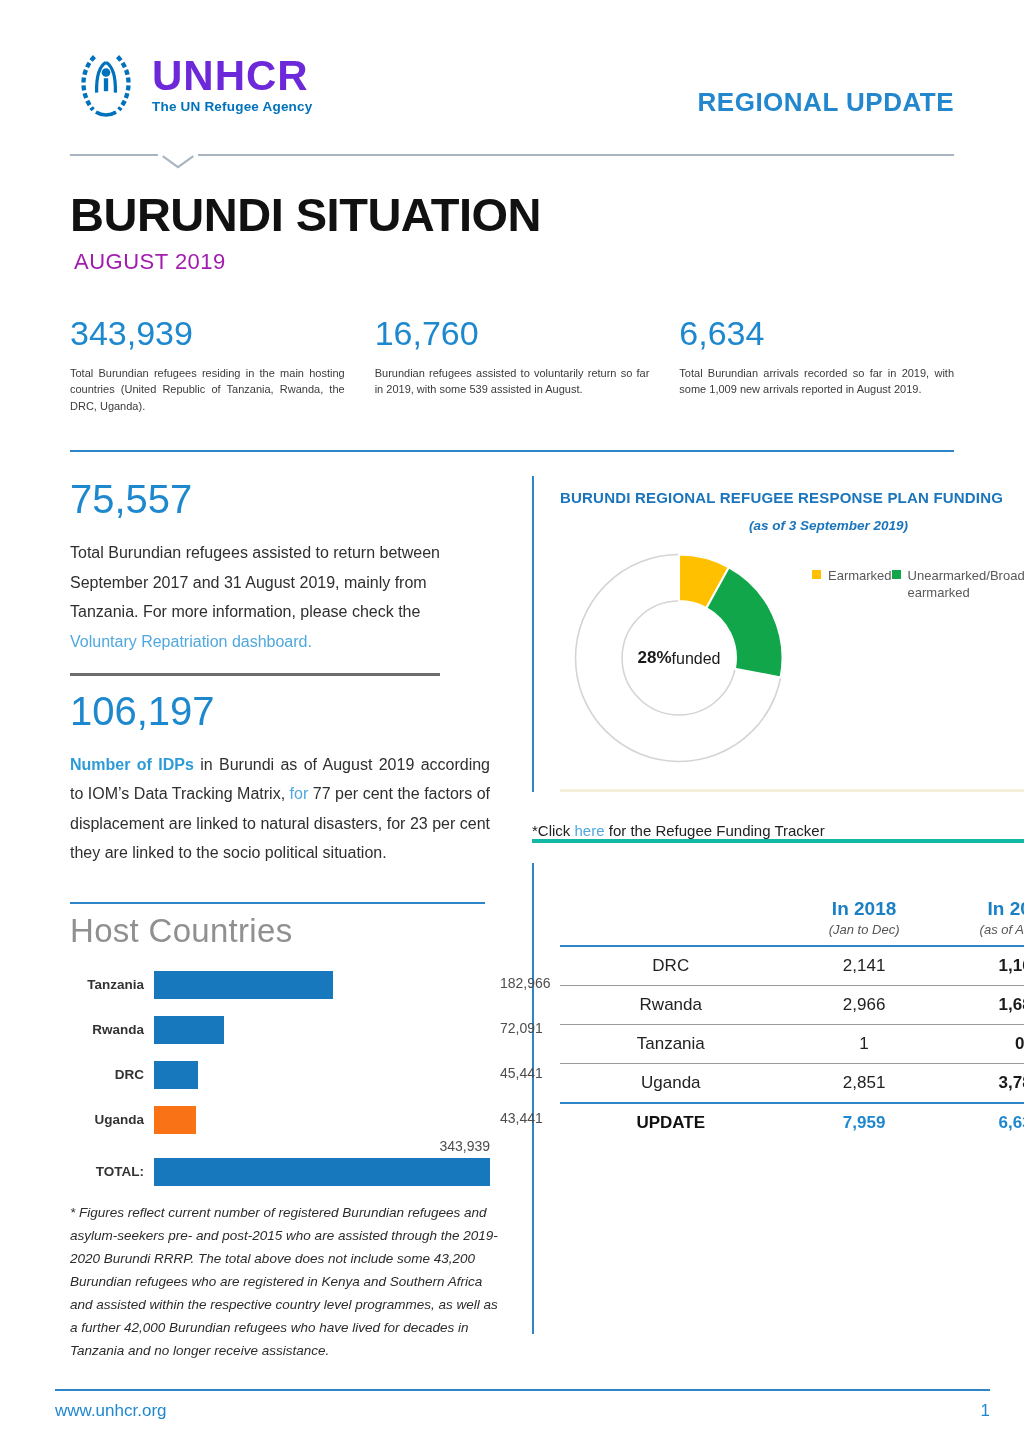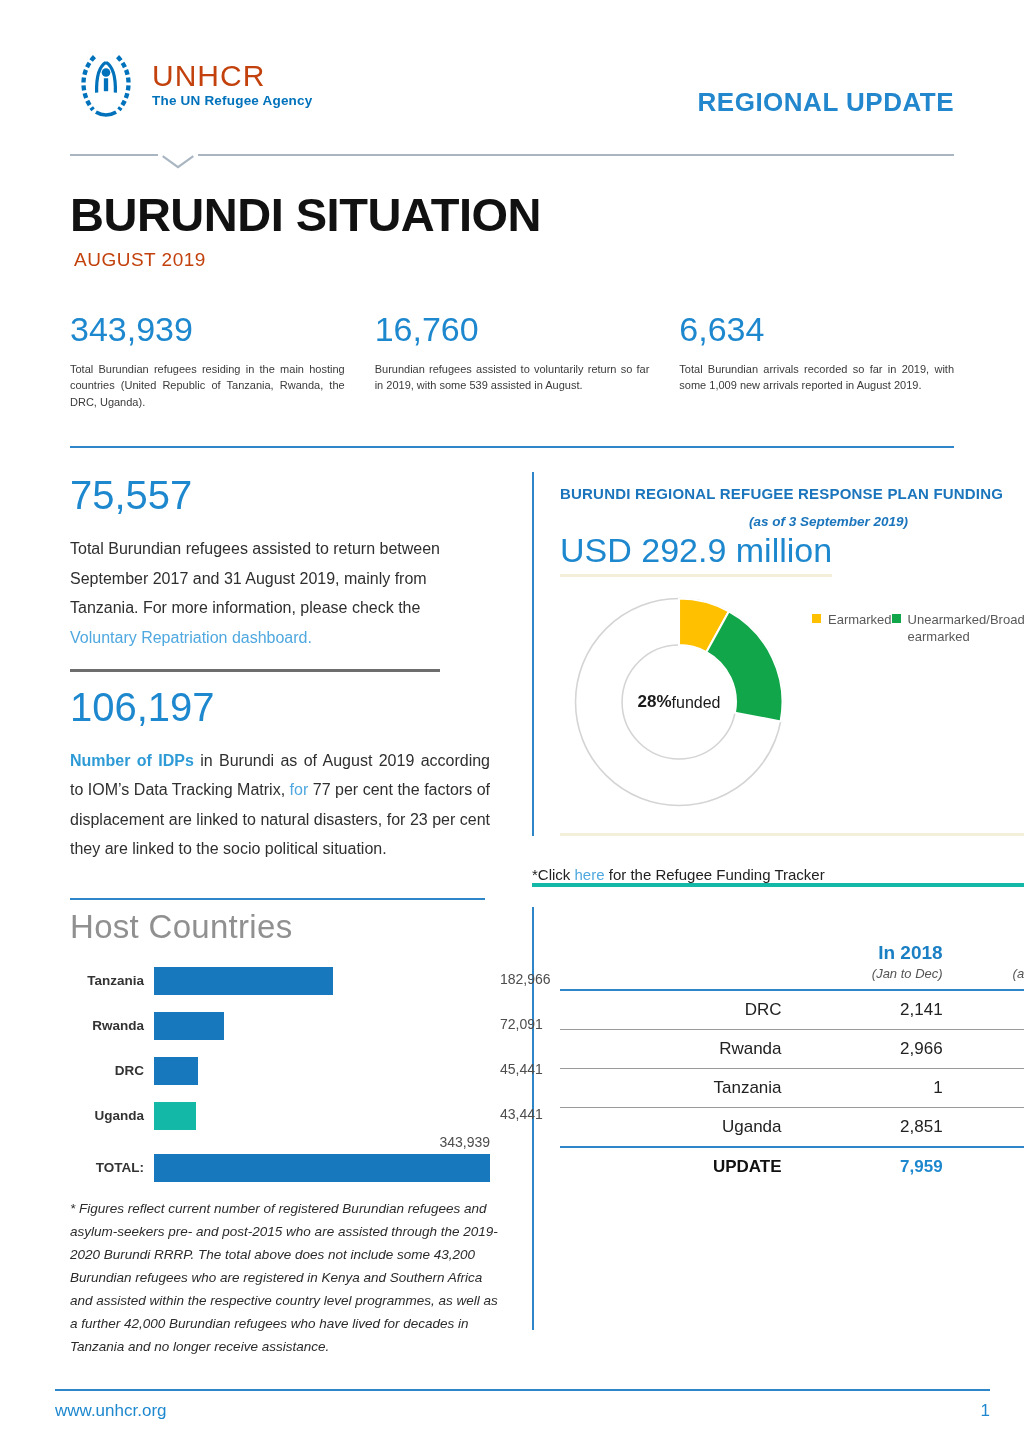--- a/index.html
+++ b/index.html
@@ -4,31 +4,31 @@
 <style>
   * { margin:0; padding:0; box-sizing:border-box; }
   html,body { background:#ffffff; }
   body { font-family:"Liberation Sans","DejaVu Sans",sans-serif; color:#3a3a3a; }
   .page { width:1024px; height:1449px; margin:0 auto; background:#fff; padding:42px 70px 0 70px; position:relative; overflow:hidden; }
 
   
   .header { display:flex; justify-content:space-between; align-items:flex-end; height:78px; }
   .logo-block { display:flex; align-items:center; gap:10px; }
   .logo-emblem { width:72px; height:72px; }
-  .logo-texts .logo-title { font-size:30px; font-weight:normal; color:#c2410c; letter-spacing:1px; line-height:1; }
+  .logo-texts .logo-title { font-size:42px; font-weight:bold; color:#6d28d9; letter-spacing:1px; line-height:1; }
   .logo-texts .logo-tagline { font-size:13.5px; font-weight:bold; color:#0072BC; margin-top:2px; letter-spacing:0.2px; }
   .doc-type { font-size:26px; color:#2287CD; font-weight:600; letter-spacing:0.5px; padding-bottom:2px; }
 
   
   .top-divider { margin-top:34px; border-top:2px solid #A9B6C2; position:relative; height:2px; }
   .chevron { position:absolute; left:88px; top:-3px; background:#fff; padding:0 3px; }
 
   
   .main-title { margin-top:34px; font-size:47px; font-weight:bold; color:#111; letter-spacing:-0.5px; line-height:1.05; }
-  .subtitle { margin-top:10px; font-size:19px; color:#c2410c; letter-spacing:0.5px; padding-left:4px; }
+  .subtitle { margin-top:10px; font-size:22px; color:#a21caf; letter-spacing:0.5px; padding-left:4px; }
 
   
   .stats-row { display:flex; gap:30px; margin-top:40px; }
   .stat-col { flex:1; }
   .stat-value { font-size:34px; color:#1E88CF; line-height:1.1; }
   .stat-text { margin-top:12px; font-size:11px; line-height:1.5; color:#3a3a3a; text-align:justify; }
 
   .blue-hr { margin-top:36px; border-top:2px solid #2E86C8; height:2px; }
 
   
@@ -71,21 +71,21 @@
   .legend { display:flex; flex-direction:row; justify-content:space-between; margin:28px 0 40px 14px; flex:1; }
   .legend-item { display:flex; align-items:flex-start; gap:7px; font-size:13px; color:#595959; line-height:1.35; }
   .legend-marker { width:9px; height:9px; margin-top:3px; flex:none; }
   .legend-marker.outlined { border:1px solid #bdbdbd; }
 
   .tracker-note { margin-top:30px; font-size:15px; color:#222; border-bottom:4px solid #14b8a6; padding-bottom:0; }
 
   
   .na-section { border-left:2px solid #2E86C8; padding-left:26px; margin-top:20px; flex:1; }
   .na-table { width:100%; border-collapse:collapse; margin-top:26px; }
-  .na-table th, .na-table td { text-align:right; padding:9px 4px 9px 0; }
+  .na-table th, .na-table td { text-align:center; padding:9px 4px 9px 0; }
   .na-table thead th { border-bottom:2px solid #2E86C8; padding-bottom:8px; vertical-align:bottom; }
   .col-head { font-size:19px; font-weight:bold; color:#1B7FC4; }
   .col-sub { font-size:13px; font-weight:normal; font-style:italic; color:#555; margin-top:2px; }
   .na-table tbody td { border-bottom:1.5px solid #9a9a9a; font-size:17px; color:#222; }
   .na-table tbody td.v2019 { font-weight:bold; color:#1a1a1a; }
   .na-table tr.total-row td { border-top:2px solid #2E86C8; border-bottom:none; font-weight:bold; }
   .na-table tr.total-row td.tot-label { color:#111; }
   .na-table tr.total-row td.tot-val { color:#1E88CF; }
   .na-table .c1 { width:42%; } .na-table .c2 { width:30%; } .na-table .c3 { width:28%; }
 
@@ -180,21 +180,21 @@
           <div class="bar-label">DRC</div>
           <div class="bar-area">
               <div class="bar-fill" style="background: rgb(24, 120, 190); width: 13.2119%;">
                 <span class="bar-value">45,441</span>
               </div>
             </div>
         </div>
         <div class="bar-row">
           <div class="bar-label">Uganda</div>
           <div class="bar-area">
-              <div class="bar-fill" style="background: #14b8a6; width: 12.6304%;">
+              <div class="bar-fill" style="background: #f97316; width: 12.6304%;">
                 <span class="bar-value">43,441</span>
               </div>
             </div>
         </div>
         <div class="bar-row total">
           <div class="bar-label">TOTAL:</div>
           <div class="bar-area">
               <div class="bar-fill" style="background: rgb(24, 120, 190); width: 100%;">
                 <span class="bar-value">343,939</span>
               </div>
@@ -203,21 +203,20 @@
       </div>
 
       <div class="footnote">* Figures reflect current number of registered Burundian refugees and asylum-seekers pre- and post-2015 who are assisted through the 2019-2020 Burundi RRRP. The total above does not include some 43,200 Burundian refugees who are registered in Kenya and Southern Africa and assisted within the respective country level programmes, as well as a further 42,000 Burundian refugees who have lived for decades in Tanzania and no longer receive assistance.</div>
     </div>
 
     <div class="col-right">
 
       <div class="funding-section">
         <div class="funding-heading">BURUNDI REGIONAL REFUGEE RESPONSE PLAN FUNDING</div>
         <div class="funding-asof">(as of 3 September 2019)</div>
-        <div class="funding-amount">USD 292.9 million</div>
 
         <div class="donut-block">
           <div class="donut-wrap">
             <svg width="238" height="238" viewBox="0 0 230 230">
               <circle cx="115" cy="115" r="100" fill="#ffffff" stroke="#d4d4d4" stroke-width="1.5"></circle>
               <circle cx="115" cy="115" r="55" fill="#ffffff" stroke="#d4d4d4" stroke-width="1.5"></circle>
               <path d="M115,15 A100,100 0 0 1 163.19,27.37 L141.5,66.8 A55,55 0 0 0 115,60 Z" stroke="#ffffff" stroke-width="2" fill="#FFC000"></path>
               <path d="M163.19,27.37 A100,100 0 0 1 213.23,133.74 L169.02,125.3 A55,55 0 0 0 141.5,66.8 Z" stroke="#ffffff" stroke-width="2" fill="#12A64B"></path>
             </svg>
             <div class="donut-center">

